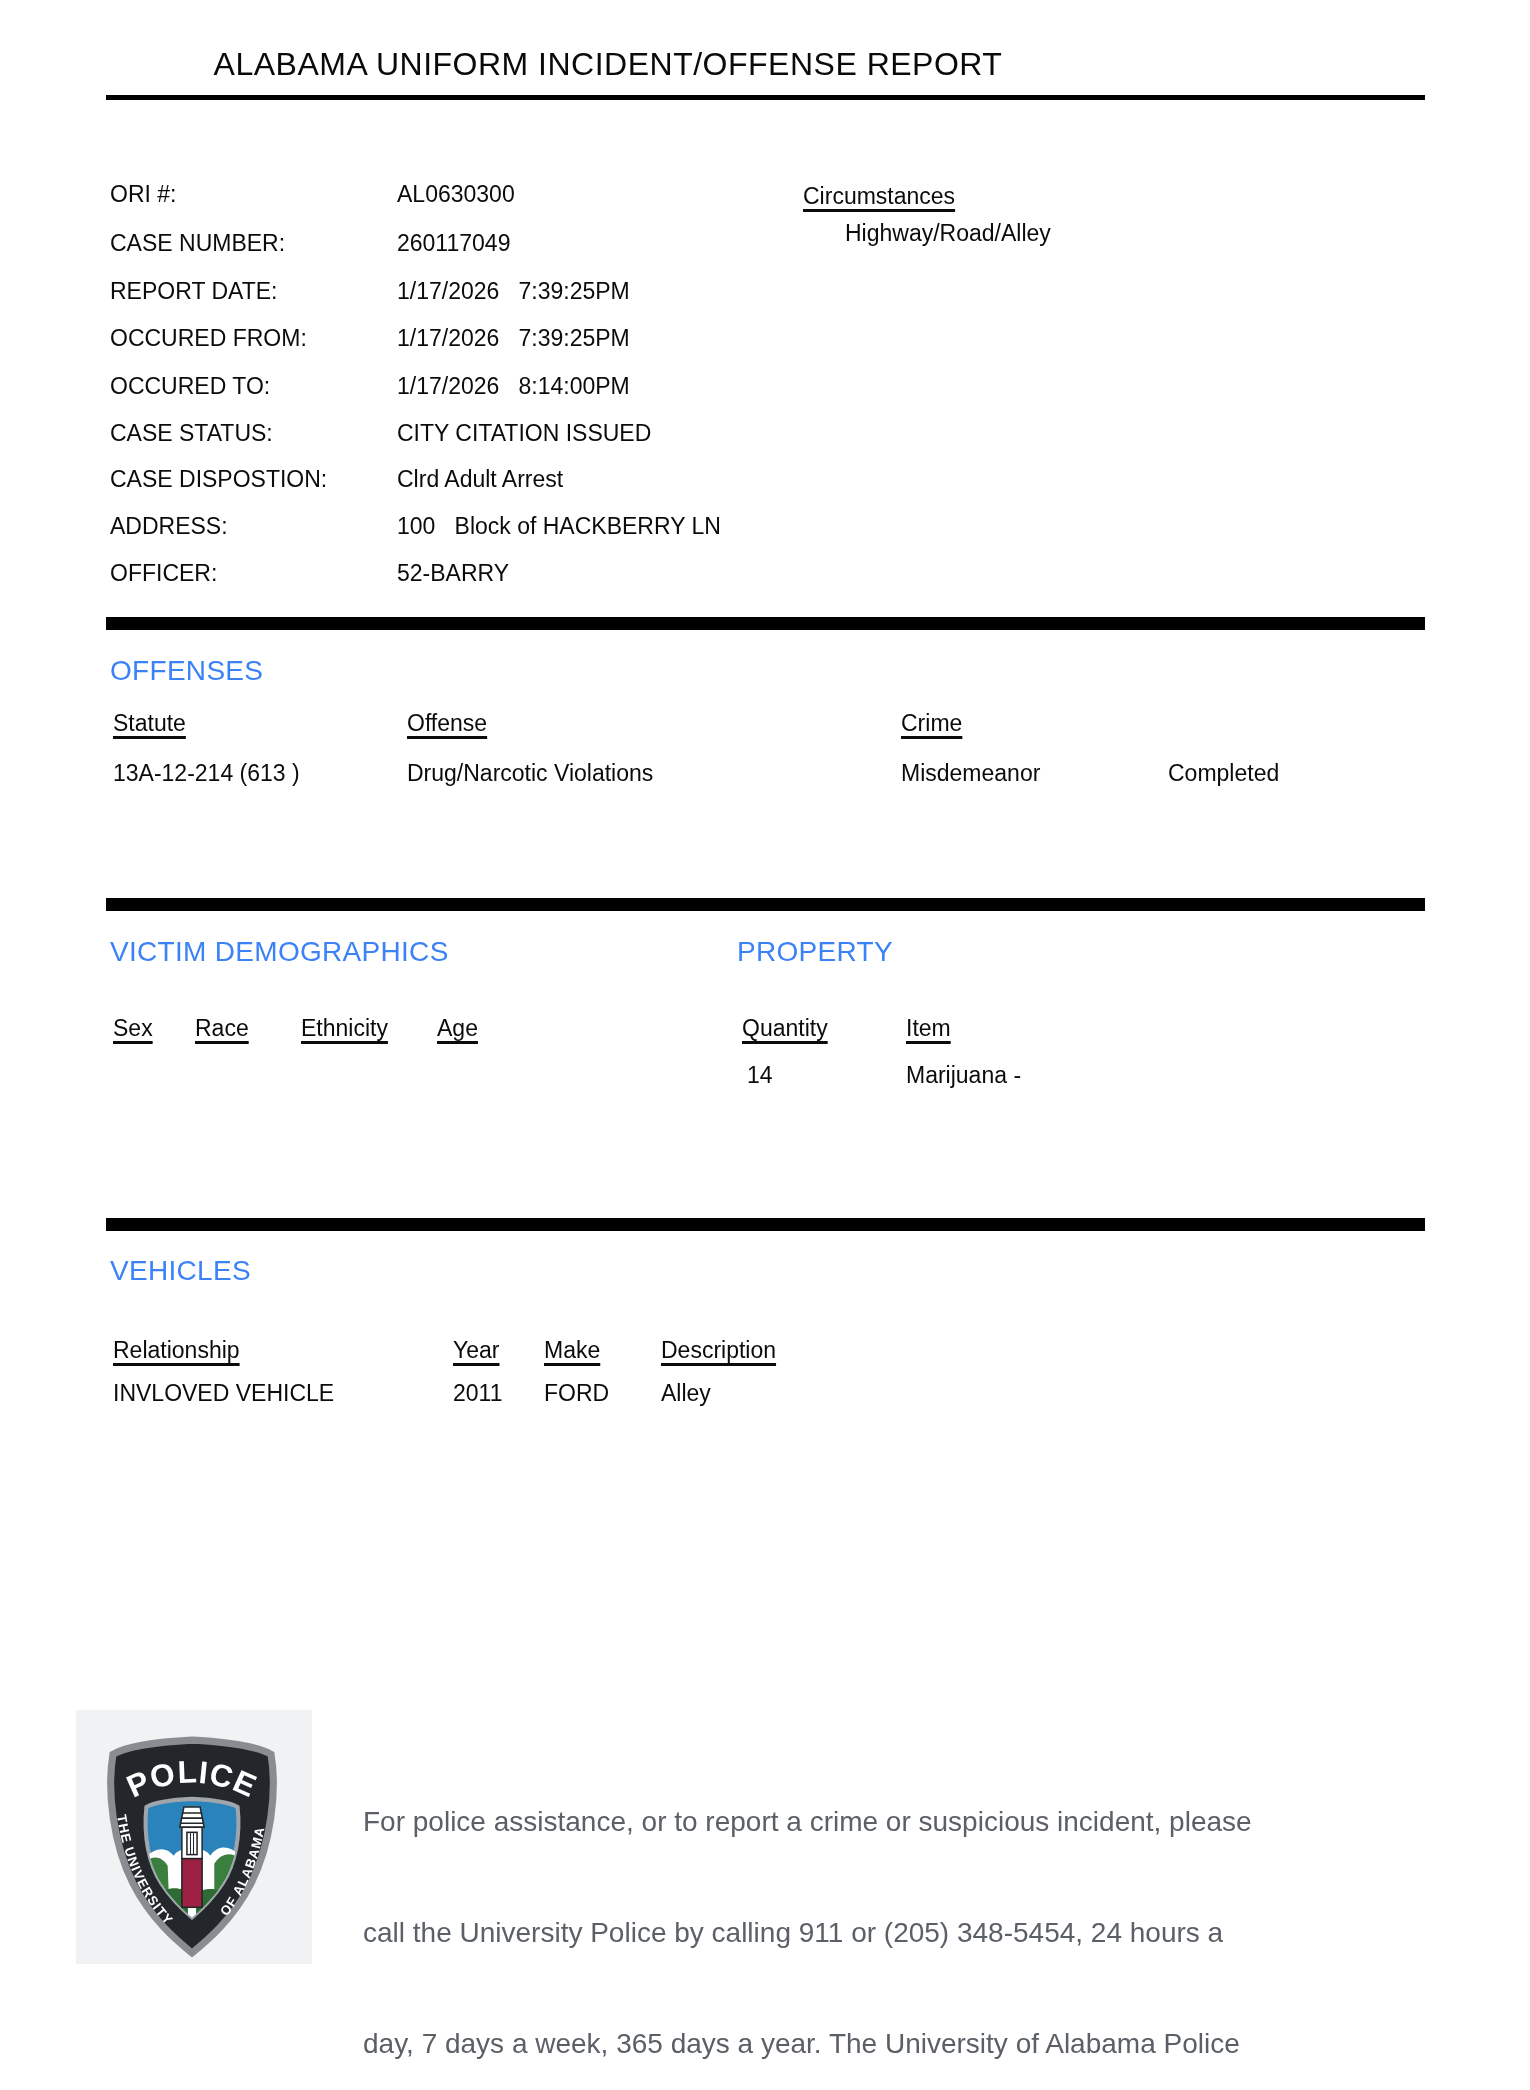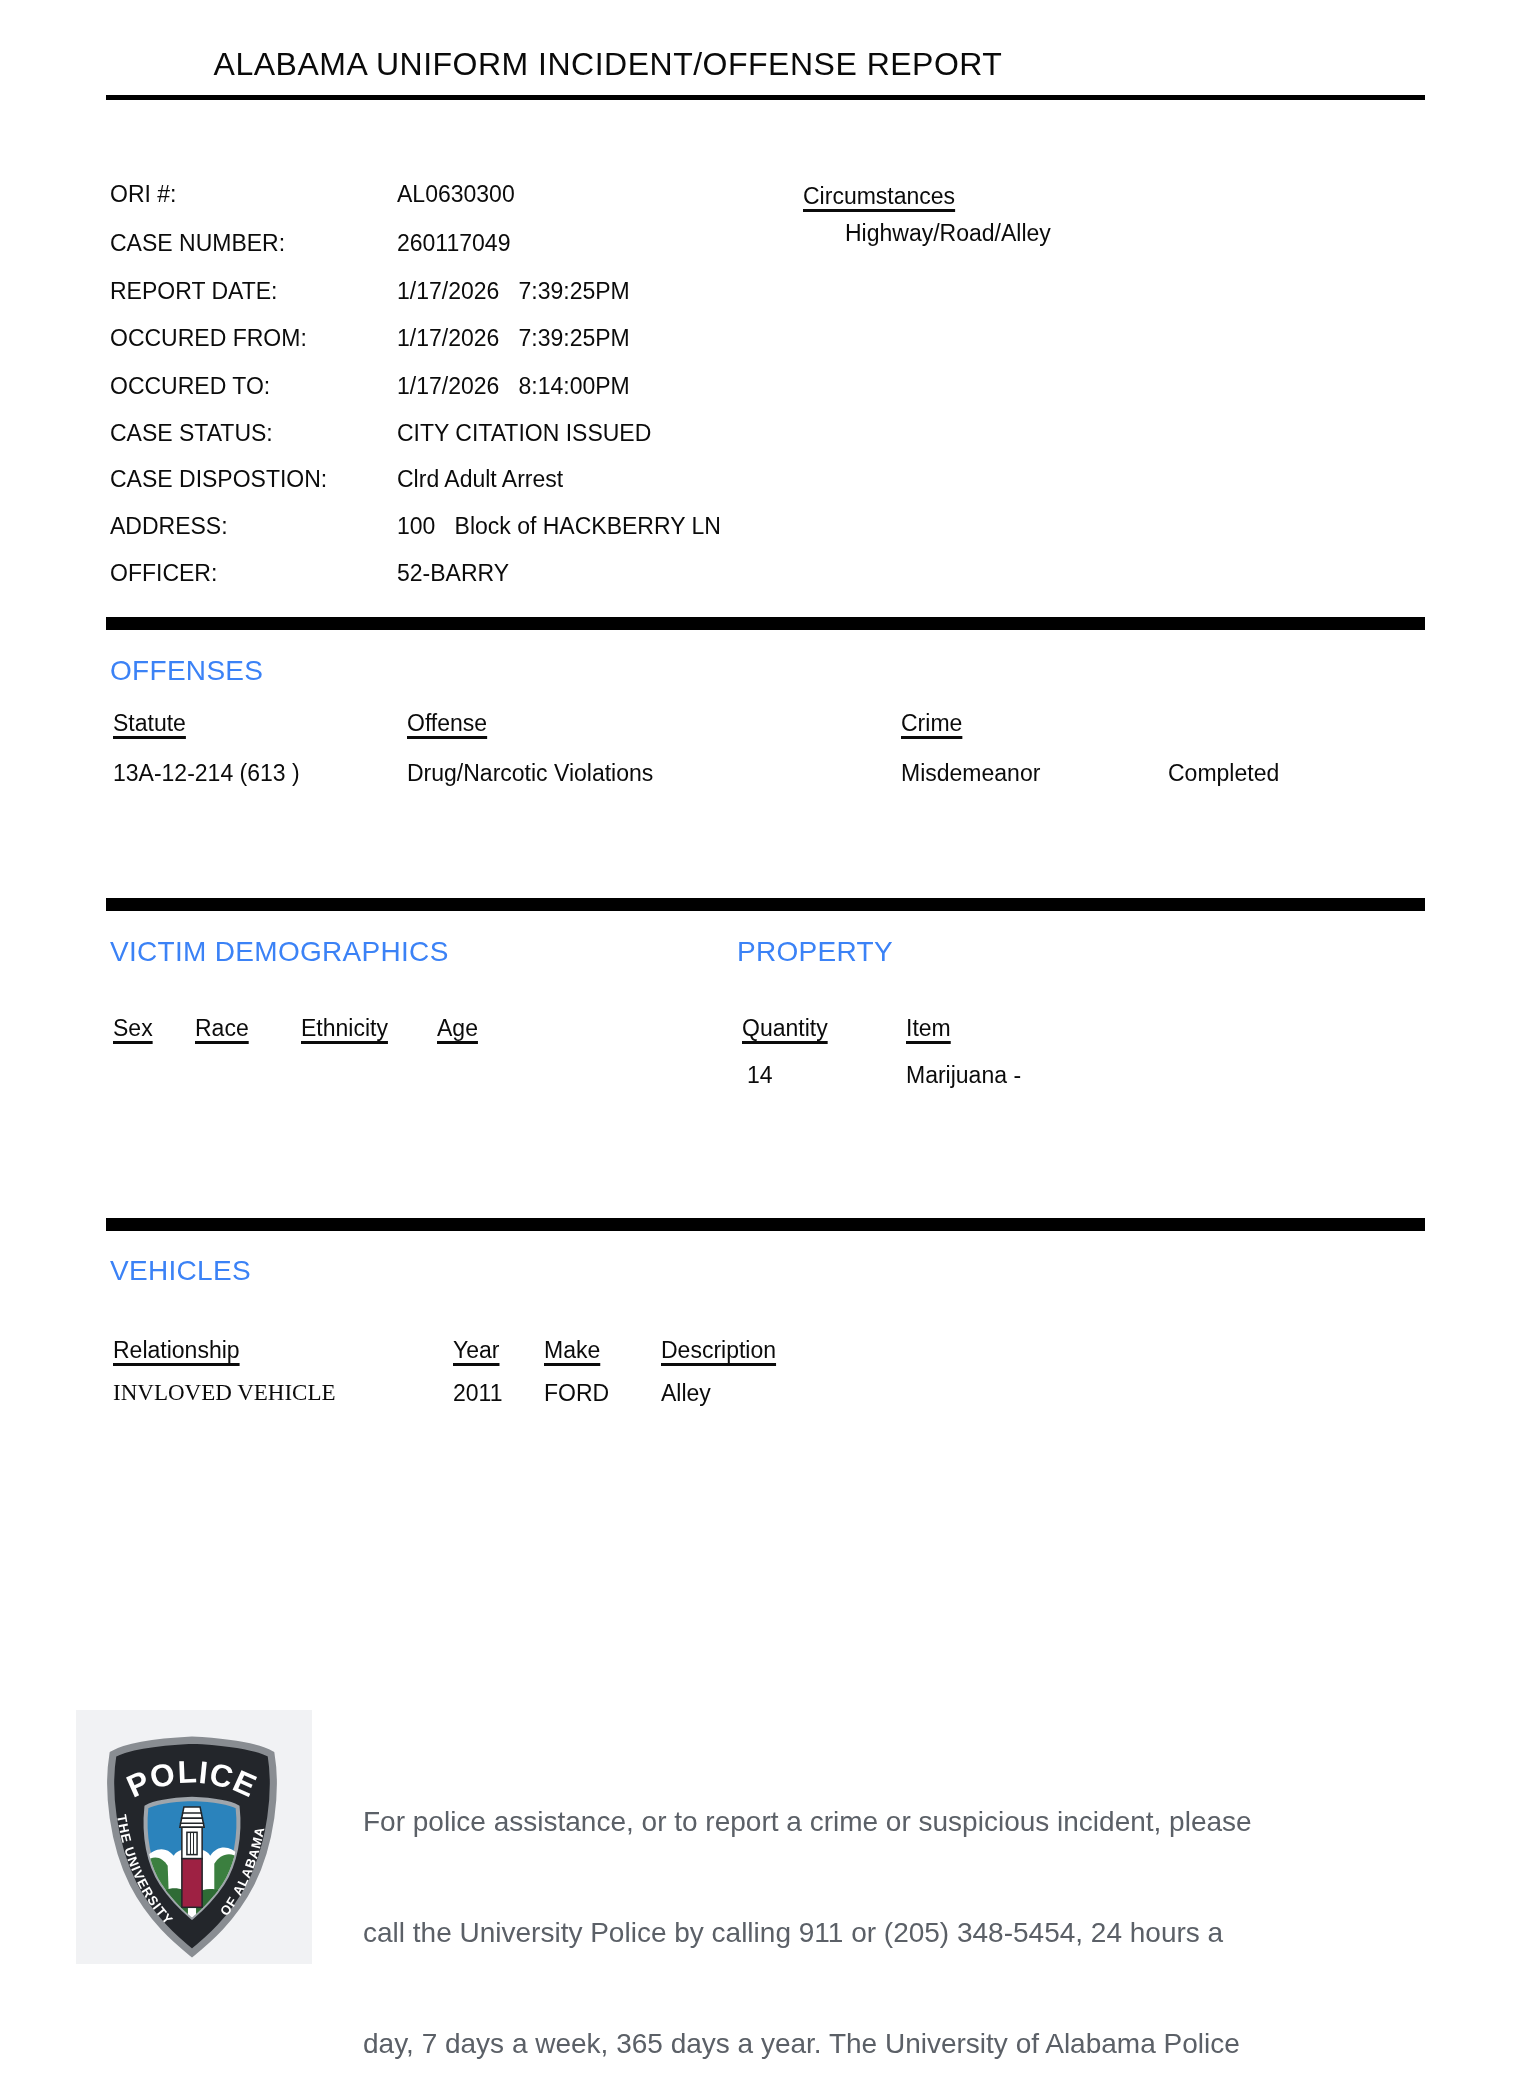--- a/index.html
+++ b/index.html
@@ -100,21 +100,21 @@
 
   <div class="abs rule-thick" style="top:1218px;left:106px;width:1319px;"></div>
   <div class="abs section-heading" style="top:1255px;left:110px;">VEHICLES</div>
 
   <div class="abs cell u" style="top:1337px;left:113px;">Relationship</div>
   <div class="abs cell u" style="top:1337px;left:453px;">Year</div>
   <div class="abs cell u" style="top:1337px;left:544px;">Make</div>
   <div class="abs cell u" style="top:1337px;left:661px;">Description</div>
 
   <div>
-    <div class="abs cell" style="top:1380px;left:113px;font-family:Liberation Serif, serif;">INVLOVED VEHICLE</div>
+    <div class="abs cell" style="top:1380px;left:113px;">INVLOVED VEHICLE</div>
     <div class="abs cell" style="top:1380px;left:453px;">2011</div>
     <div class="abs cell" style="top:1380px;left:544px;">FORD</div>
     <div class="abs cell" style="top:1380px;left:661px;">Alley</div>
   </div>
 
   <div class="abs badge-backdrop" style="top:1710px;left:76px;width:236px;height:254px;">
     <svg viewBox="0 0 200 225" width="204" height="228" style="position:absolute;left:14px;top:22px;">
       <defs>
         <path id="arcTop" d="M28,74 Q100,26 172,74"></path>
         <path id="arcLeft" d="M25,76 C31,118 43,158 80,196"></path>

